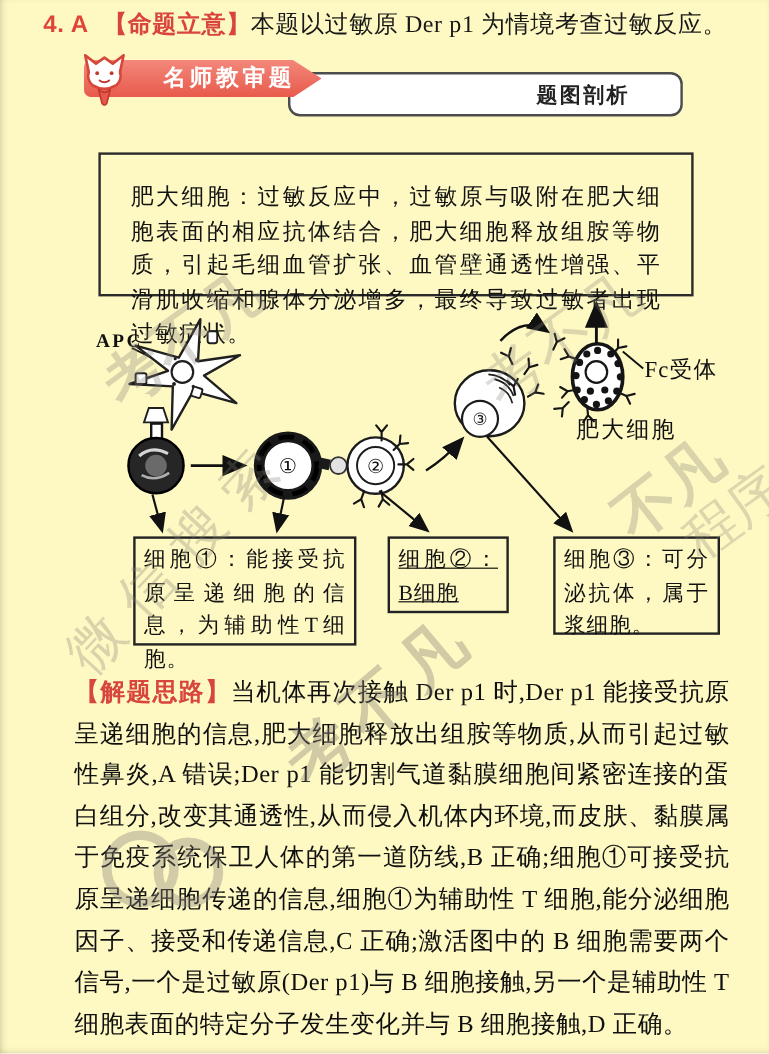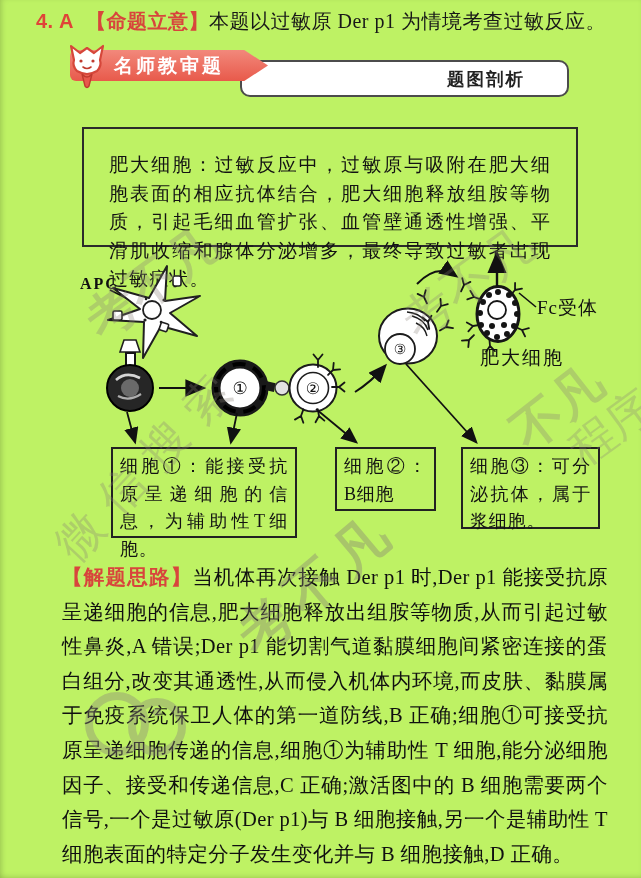--- a/index.html
+++ b/index.html
@@ -1,53 +1,53 @@
 <!DOCTYPE html>
 <html><head>
 <meta charset="utf-8">
 <style>
   html,body{margin:0;padding:0;background:#ffffff;}
   .page{
-    position:relative;width:641px;height:878px;background:#bef264;overflow:hidden;
+    position:relative;width:641px;height:878px;background:#fef9c3;overflow:hidden;
     font-family:"Liberation Serif","DejaVu Serif",serif;color:#181818;
     box-shadow:inset 4px 0 6px -3px rgba(0,0,0,.18), inset 0 -4px 6px -3px rgba(0,0,0,.12);
   }
   
   .headline{position:absolute;left:36px;top:8px;width:580px;font-size:20px;line-height:26px;letter-spacing:.5px;}
   .qnum{color:#e04438;font-weight:bold;font-family:"Liberation Sans","DejaVu Sans",sans-serif;margin-right:12px;}
   .red{color:#d8453c;}
   .intent-label{color:#d8453c;font-weight:bold;}
   
   .section-box{position:absolute;left:240px;top:60px;width:325px;height:33px;border:2px solid #4c4c4c;border-radius:10px;background:#fff;}
   .section-title{position:absolute;left:205px;top:5px;font-size:17.5px;font-weight:bold;letter-spacing:2px;color:#222;}
   .ribbon{
     position:absolute;left:70px;top:50px;width:198px;height:31px;
     background:linear-gradient(180deg,#f2887b,#e85a4b);
     clip-path:polygon(0 0,88% 0,100% 50%,88% 100%,0 100%);
     border-radius:6px 0 0 6px;
     color:#fff;font-family:"Liberation Sans","DejaVu Sans",sans-serif;
     font-weight:bold;font-size:19px;letter-spacing:3px;line-height:31px;
-    padding-left:44px;box-sizing:border-box;
+    padding-left:44px;box-sizing:border-box;text-align:center;
   }
   .mascot{position:absolute;left:66px;top:40px;z-index:3;}
   
   .mastbox{
     position:absolute;left:82px;top:127px;width:496px;height:120px;box-sizing:border-box;
     border:2px solid #2b2b2b;padding:6px 9px 4px 9px;background:transparent;
   }
   .mastbox p{margin:16px;font-size:19px;line-height:28.5px;letter-spacing:1.1px;text-align:justify;color:#131313;}
   
   .diagram{position:absolute;left:0;top:243px;z-index:2;pointer-events:none;}
   .callout{
     position:absolute;box-sizing:border-box;border:2px solid #222;background:rgba(255,255,255,.0);
     font-size:18px;line-height:27.5px;letter-spacing:.8px;text-align:justify;color:#131313;
     padding:4px 7px;z-index:2;margin-left:11px;
   }
   .callout1{left:100px;top:447px;width:186px;height:91px;}
-  .callout2{left:324px;top:447px;width:101px;height:64px;}
+  .callout2{left:312px;top:447px;width:101px;height:64px;text-decoration:underline;}
   .callout3{left:450px;top:447px;width:139px;height:82px;}
   
   .analysis{
     position:absolute;left:62px;top:560px;width:546px;
     font-size:20.5px;line-height:34.6px;letter-spacing:.4px;text-align:justify;color:#101010;
   }
   .analysis .red{font-weight:bold;letter-spacing:1px;}
   
   .wm{
     position:absolute;z-index:5;pointer-events:none;color:#877f76;

